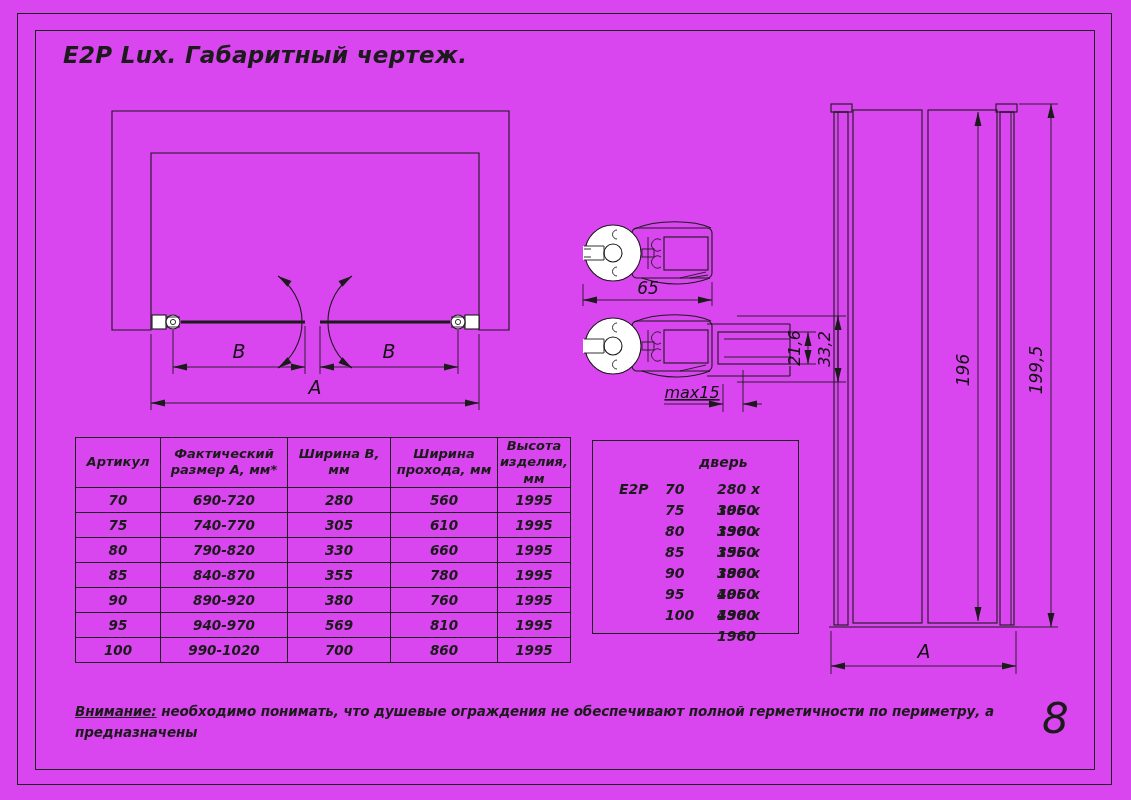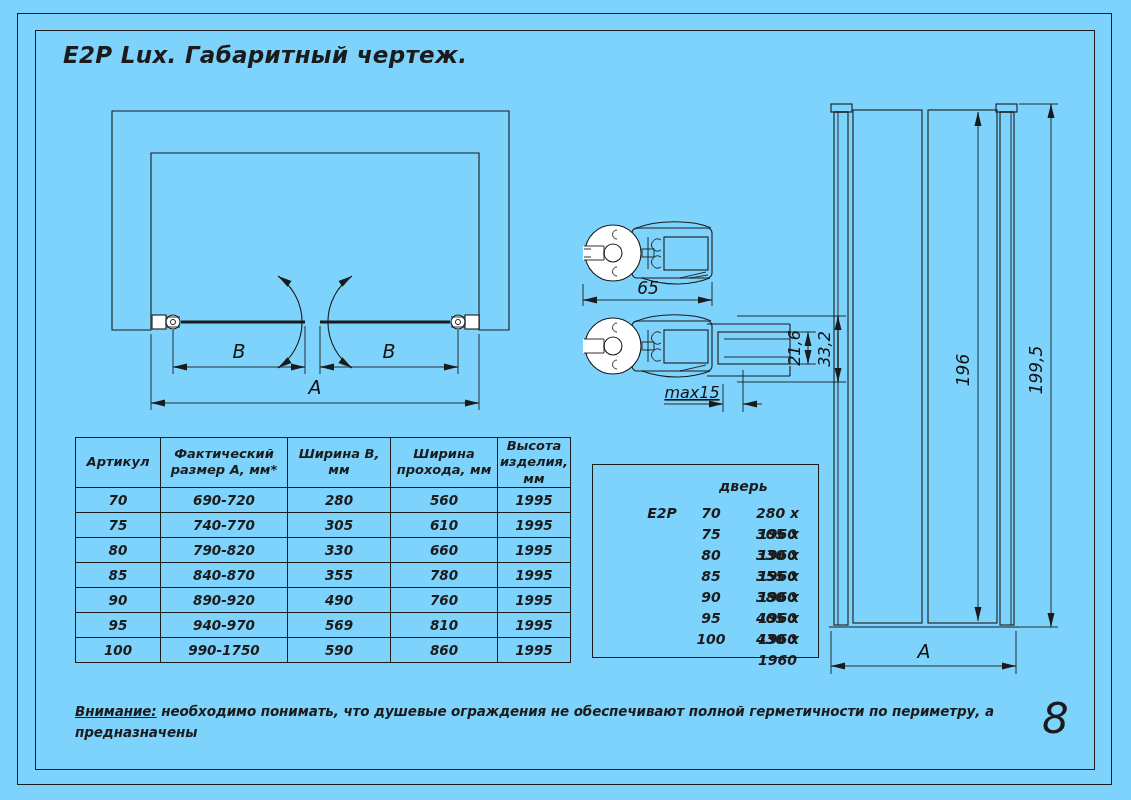--- a/index.html
+++ b/index.html
@@ -1,17 +1,17 @@
 <!DOCTYPE html>
 <html><head>
 <meta charset="utf-8">
 <style>
   html,body { margin:0; padding:0; background:#e8e8e8; }
   .page {
-    position:relative; width:1131px; height:800px; background:#7dd3fc;
+    position:relative; width:1131px; height:800px; background:#d946ef;
     font-family:"DejaVu Sans", sans-serif; color:#1b1b1b; overflow:hidden;
   }
   .frame-outer { position:absolute; left:17px; top:13px; width:1093px; height:770px; border:1.5px solid #1b1b1b; }
   .frame-inner { position:absolute; left:35px; top:30px; width:1058px; height:738px; border:1px solid #1b1b1b; }
 
   .title {
     position:absolute; left:63px; top:42px; font-size:23px;
     font-style:italic; font-weight:bold; letter-spacing:.3px; white-space:nowrap;
   }
 
@@ -26,25 +26,25 @@
 
   .size-table { position:absolute; left:75px; top:437px; border-collapse:collapse; table-layout:fixed; }
   .size-table th, .size-table td {
     border:1.6px solid #1b1b1b; font-style:italic; font-weight:bold;
     text-align:center; vertical-align:middle; padding:0 2px;
   }
   .size-table th { font-size:13px; height:48px; line-height:1.25; }
   .size-table td { font-size:13.5px; height:24px; }
 
   .door-table {
-    position:absolute; left:592px; top:464px; width:205px; height:192px;
-    border:1.6px solid #1b1b1b; font-style:italic; font-weight:bold; font-size:14px;padding-left:20px;
+    position:absolute; left:592px; top:440px; width:205px; height:192px;
+    border:1.6px solid #1b1b1b; font-style:italic; font-weight:bold; font-size:14px;
   }
   .door-header { padding:13px 0 9px 106px; }
-  .door-row { display:grid; grid-template-columns:46px 52px auto; padding-left:26px; height:21px; line-height:21px;text-align:center; }
+  .door-row { display:grid; grid-template-columns:46px 52px auto; padding-left:26px; height:21px; line-height:21px; }
 
   .note { position:absolute; left:75px; top:701px; width:960px; font-size:13.5px; font-style:italic; font-weight:bold; line-height:1.55; letter-spacing:-.1px; }
   .note .u { text-decoration:underline; }
   .page-number { position:absolute; left:1042px; top:694px; font-size:42px; font-style:italic; }
 </style>
 </head>
 <body>
 
 <div class="page">
   <div class="frame-outer"></div>
@@ -260,35 +260,35 @@
       <tr>
         <td>85</td>
         <td>840-870</td>
         <td>355</td>
         <td>780</td>
         <td>1995</td>
       </tr>
       <tr>
         <td>90</td>
         <td>890-920</td>
-        <td>490</td>
+        <td>380</td>
         <td>760</td>
         <td>1995</td>
       </tr>
       <tr>
         <td>95</td>
         <td>940-970</td>
         <td>569</td>
         <td>810</td>
         <td>1995</td>
       </tr>
       <tr>
         <td>100</td>
-        <td>990-1750</td>
-        <td>590</td>
+        <td>990-1020</td>
+        <td>700</td>
         <td>860</td>
         <td>1995</td>
       </tr>
     </tbody>
   </table>
 
   <div class="door-table">
     <div class="door-header">дверь</div>
     <div class="door-row">
       <span>E2P</span>

